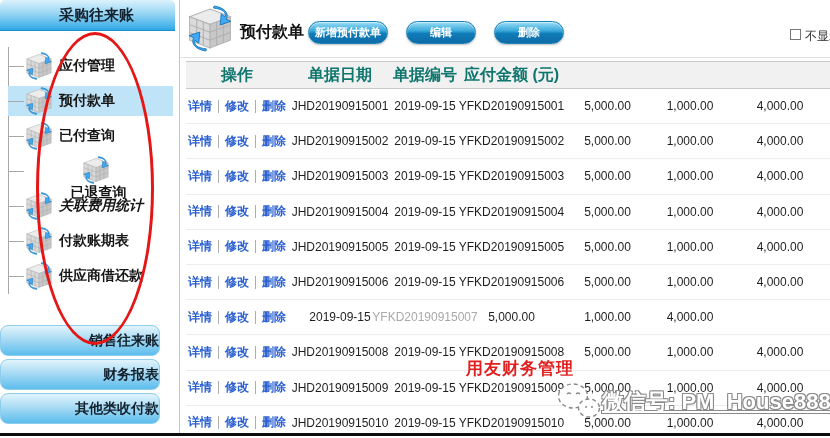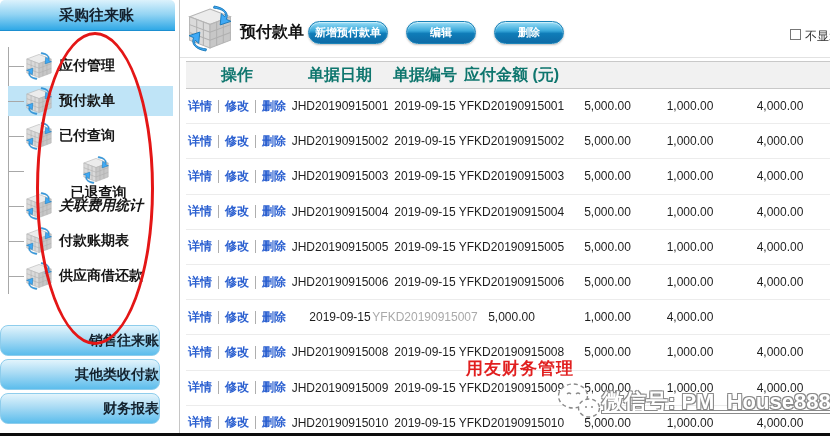--- a/index.html
+++ b/index.html
@@ -173,22 +173,22 @@
     <path d="M11,14.1 L11,37.2 M17.5,16.6 L17.5,39.6 M30.5,16.6 L30.5,39.6 M37,14.1 L37,37.2" fill="none" stroke="#b0b0b0" stroke-width="1"></path>
     <path d="M28,1 C38,2.5 43,8 40,14 L44.5,16 L34,19.5 L35,8.5 L38.5,11.5 C40.5,7 36,4 27.5,3 Z" fill="#3fa9f5" stroke="#1878b8" stroke-width="0.9"></path>
     <path d="M20,45 C10,43.5 5,38 8,32 L3.5,30 L14,26.5 L13,37.5 L9.5,34.5 C7.5,39 12,42 20.5,43 Z" fill="#3fa9f5" stroke="#1878b8" stroke-width="0.9"></path>
   </svg>
           <span class="lbl">供应商借还款</span>
   </div>
       </div>
   </div>
   <div class="sb-sections" id="side-sections">
       <div class="sb-section">销售往来账</div>
+      <div class="sb-section">财务报表</div>
       <div class="sb-section">其他类收付款</div>
-      <div class="sb-section">财务报表</div>
     </div>
   <div class="sb-divider"></div>
 
   <span class="title-icon" id="title-icon"><svg class="" viewBox="0 0 48 46" width="50" height="47">
     <polygon points="24,4 44,11.5 24,19 4,11.5" fill="#ececec" stroke="#b5b5b5" stroke-width="1"></polygon>
     <polygon points="4,11.5 24,19 24,42 4,34.5" fill="#dadada" stroke="#b5b5b5" stroke-width="1"></polygon>
     <polygon points="44,11.5 24,19 24,42 44,34.5" fill="#c7c7c7" stroke="#b5b5b5" stroke-width="1"></polygon>
     <path d="M4,19.2 L24,26.7 L44,19.2 M4,26.9 L24,34.4 L44,26.9" fill="none" stroke="#b0b0b0" stroke-width="1"></path>
     <path d="M11,14.1 L11,37.2 M17.5,16.6 L17.5,39.6 M30.5,16.6 L30.5,39.6 M37,14.1 L37,37.2" fill="none" stroke="#b0b0b0" stroke-width="1"></path>
     <path d="M28,1 C38,2.5 43,8 40,14 L44.5,16 L34,19.5 L35,8.5 L38.5,11.5 C40.5,7 36,4 27.5,3 Z" fill="#3fa9f5" stroke="#1878b8" stroke-width="0.9"></path>

